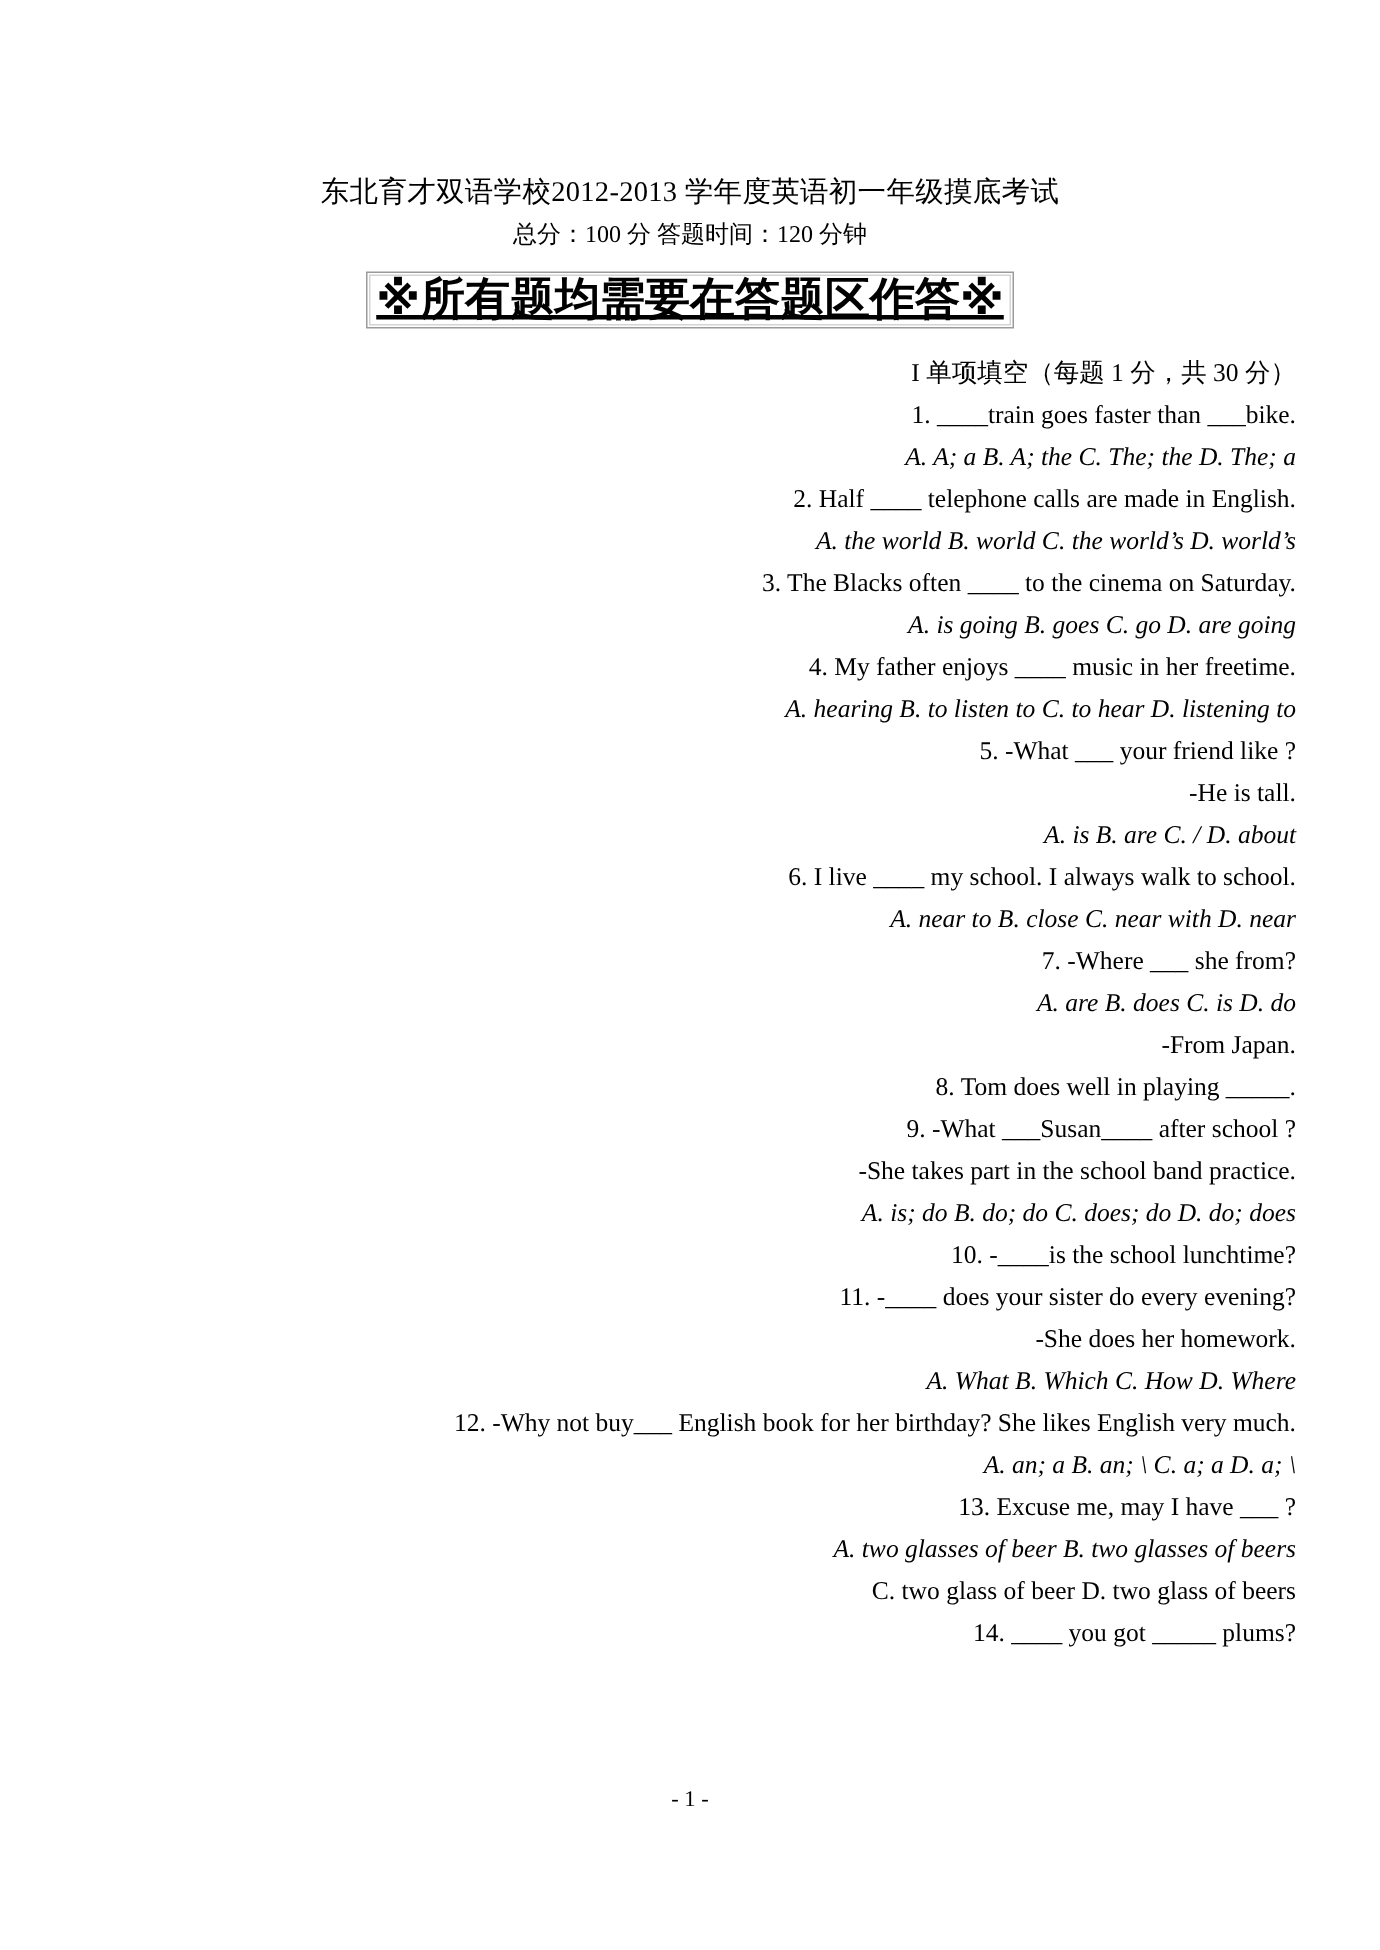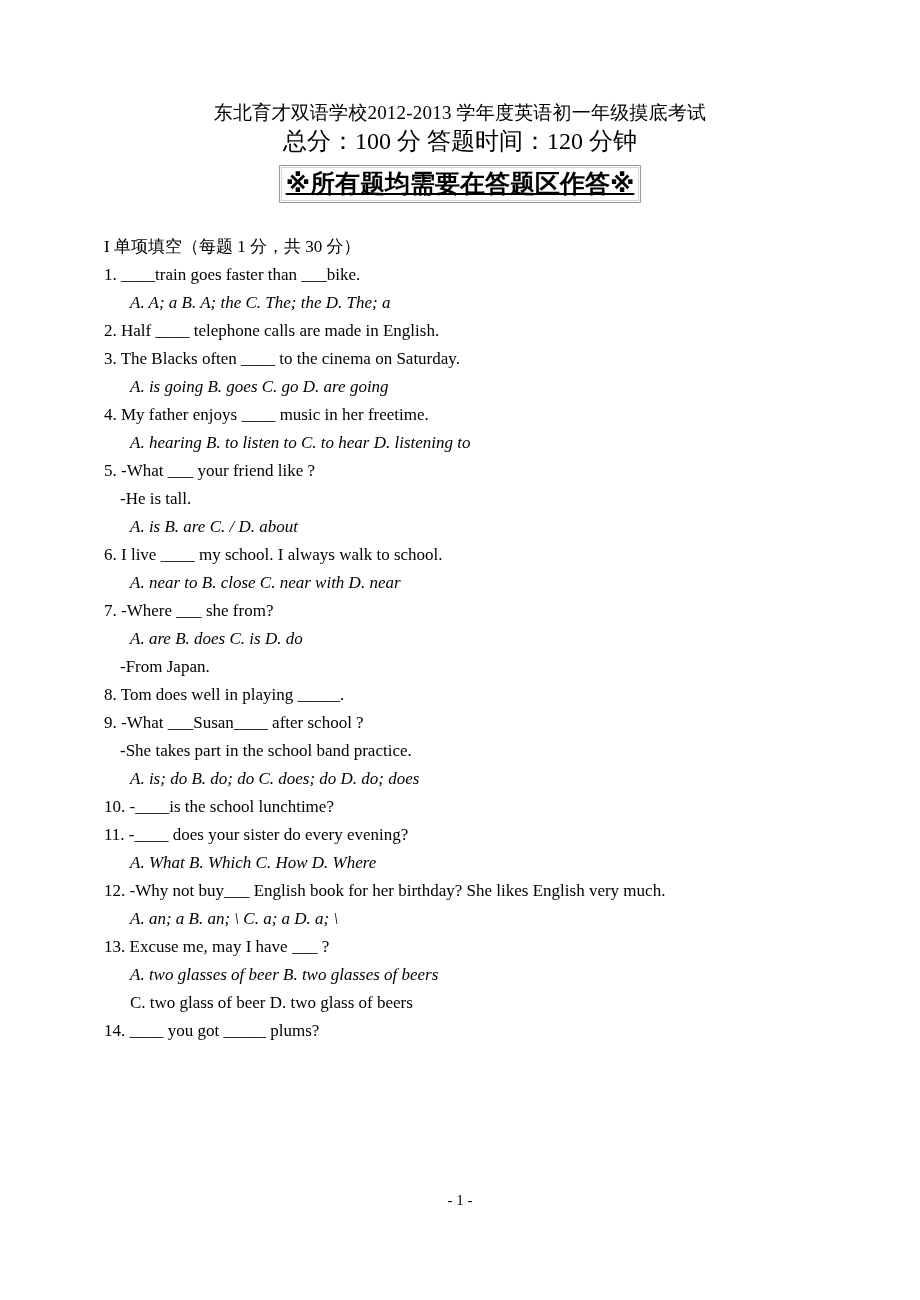--- a/index.html
+++ b/index.html
@@ -14,36 +14,36 @@
     position: relative;
     font-family: "Liberation Serif", "DejaVu Serif", serif;
     color: #000000;
     overflow: hidden;
   }
   .page {
     position: relative;
     width: 920px;
     height: 1212px;
     box-sizing: border-box;
-    padding: 0;
+    padding: 16px;
   }
 
   
   .doc-header {
     padding-top: 100px;
     text-align: center;
   }
   .doc-title {
     font-size: 19px;
     line-height: 26px;
     letter-spacing: 0.2px;
     white-space: nowrap;
   }
   .doc-subtitle {
-    font-size: 24px;
+    font-size: 16px;
     line-height: 26px;
     margin-top: 2px;
     white-space: nowrap;
   }
 
   
   .notice-wrap {
     text-align: center;
     margin-top: 11px;
   }
@@ -51,34 +51,35 @@
     display: inline-block;
     border: 1px solid #9a9a9a;
     padding: 1px;
   }
   .notice-inner {
     border: 1px solid #d4d4d4;
     padding: 0px 4px 1px 4px;
   }
   .notice-text {
     font-family: "DejaVu Sans", "Liberation Sans", sans-serif;
-    font-size: 25px;
+    font-size: 30px;
     line-height: 31px;
     font-weight: 700;
     text-decoration: underline;
     text-underline-offset: 1px;
     letter-spacing: 0px;
     white-space: nowrap;
   }
 
   
   .content {
-    margin-top: 30px;
+    margin-top: 16px;
     padding-left: 104px;
     padding-right: 40px;
+    text-align: right;
   }
   .section-heading {
     font-size: 17px;
     line-height: 28px;
     white-space: nowrap;
   }
   .q-line {
     font-size: 17px;
     line-height: 28px;
     white-space: nowrap;
@@ -118,20 +119,21 @@
   </div>
 
   <div class="content">
 
     <div class="section-heading">I 单项填空（每题 1 分，共 30 分）</div>
 
     <div class="q-line stem">1.    ____train goes faster than ___bike.</div>
     <div class="q-line options">A. A; a        B. A; the        C. The; the        D. The; a</div>
 
     <div class="q-line stem">2. Half ____ telephone calls are made in English.</div>
+    <div class="q-line options">A. the world   B. world   C. the world’s D. world’s</div>
 
     <div class="q-line stem">3. The Blacks often ____ to the cinema on Saturday.</div>
     <div class="q-line options">A. is going   B. goes   C. go   D. are going</div>
 
     <div class="q-line stem">4. My father enjoys ____ music in her freetime.</div>
     <div class="q-line options">A. hearing   B. to listen to C. to hear D. listening to</div>
 
     <div class="q-line stem">5. -What ___ your friend like ?</div>
     <div class="q-line reply">-He is tall.</div>
     <div class="q-line options">A. is   B. are   C. /   D. about</div>
@@ -145,20 +147,21 @@
 
     <div class="q-line stem">8. Tom does well in playing _____.</div>
 
     <div class="q-line stem">9. -What ___Susan____ after school ?</div>
     <div class="q-line reply">-She takes part in the school band practice.</div>
     <div class="q-line options">A. is; do B. do; do C. does; do D. do; does</div>
 
     <div class="q-line stem">10. -____is the school lunchtime?</div>
 
     <div class="q-line stem">11. -____ does your sister do every evening?</div>
+    <div class="q-line reply">-She does her homework.</div>
     <div class="q-line options">A. What   B. Which C. How D. Where</div>
 
     <div class="q-line stem">12. -Why not buy___ English book for her birthday? She likes English very much.</div>
     <div class="q-line options">A. an; a   B. an; \   C. a; a   D. a; \</div>
 
     <div class="q-line stem">13. Excuse me, may I have ___ ?</div>
     <div class="q-line options">A. two glasses of beer     B. two glasses of beers</div>
     <div class="q-line options2">C. two glass of beer       D. two glass of beers</div>
 
     <div class="q-line stem">14. ____ you got _____ plums?</div>

